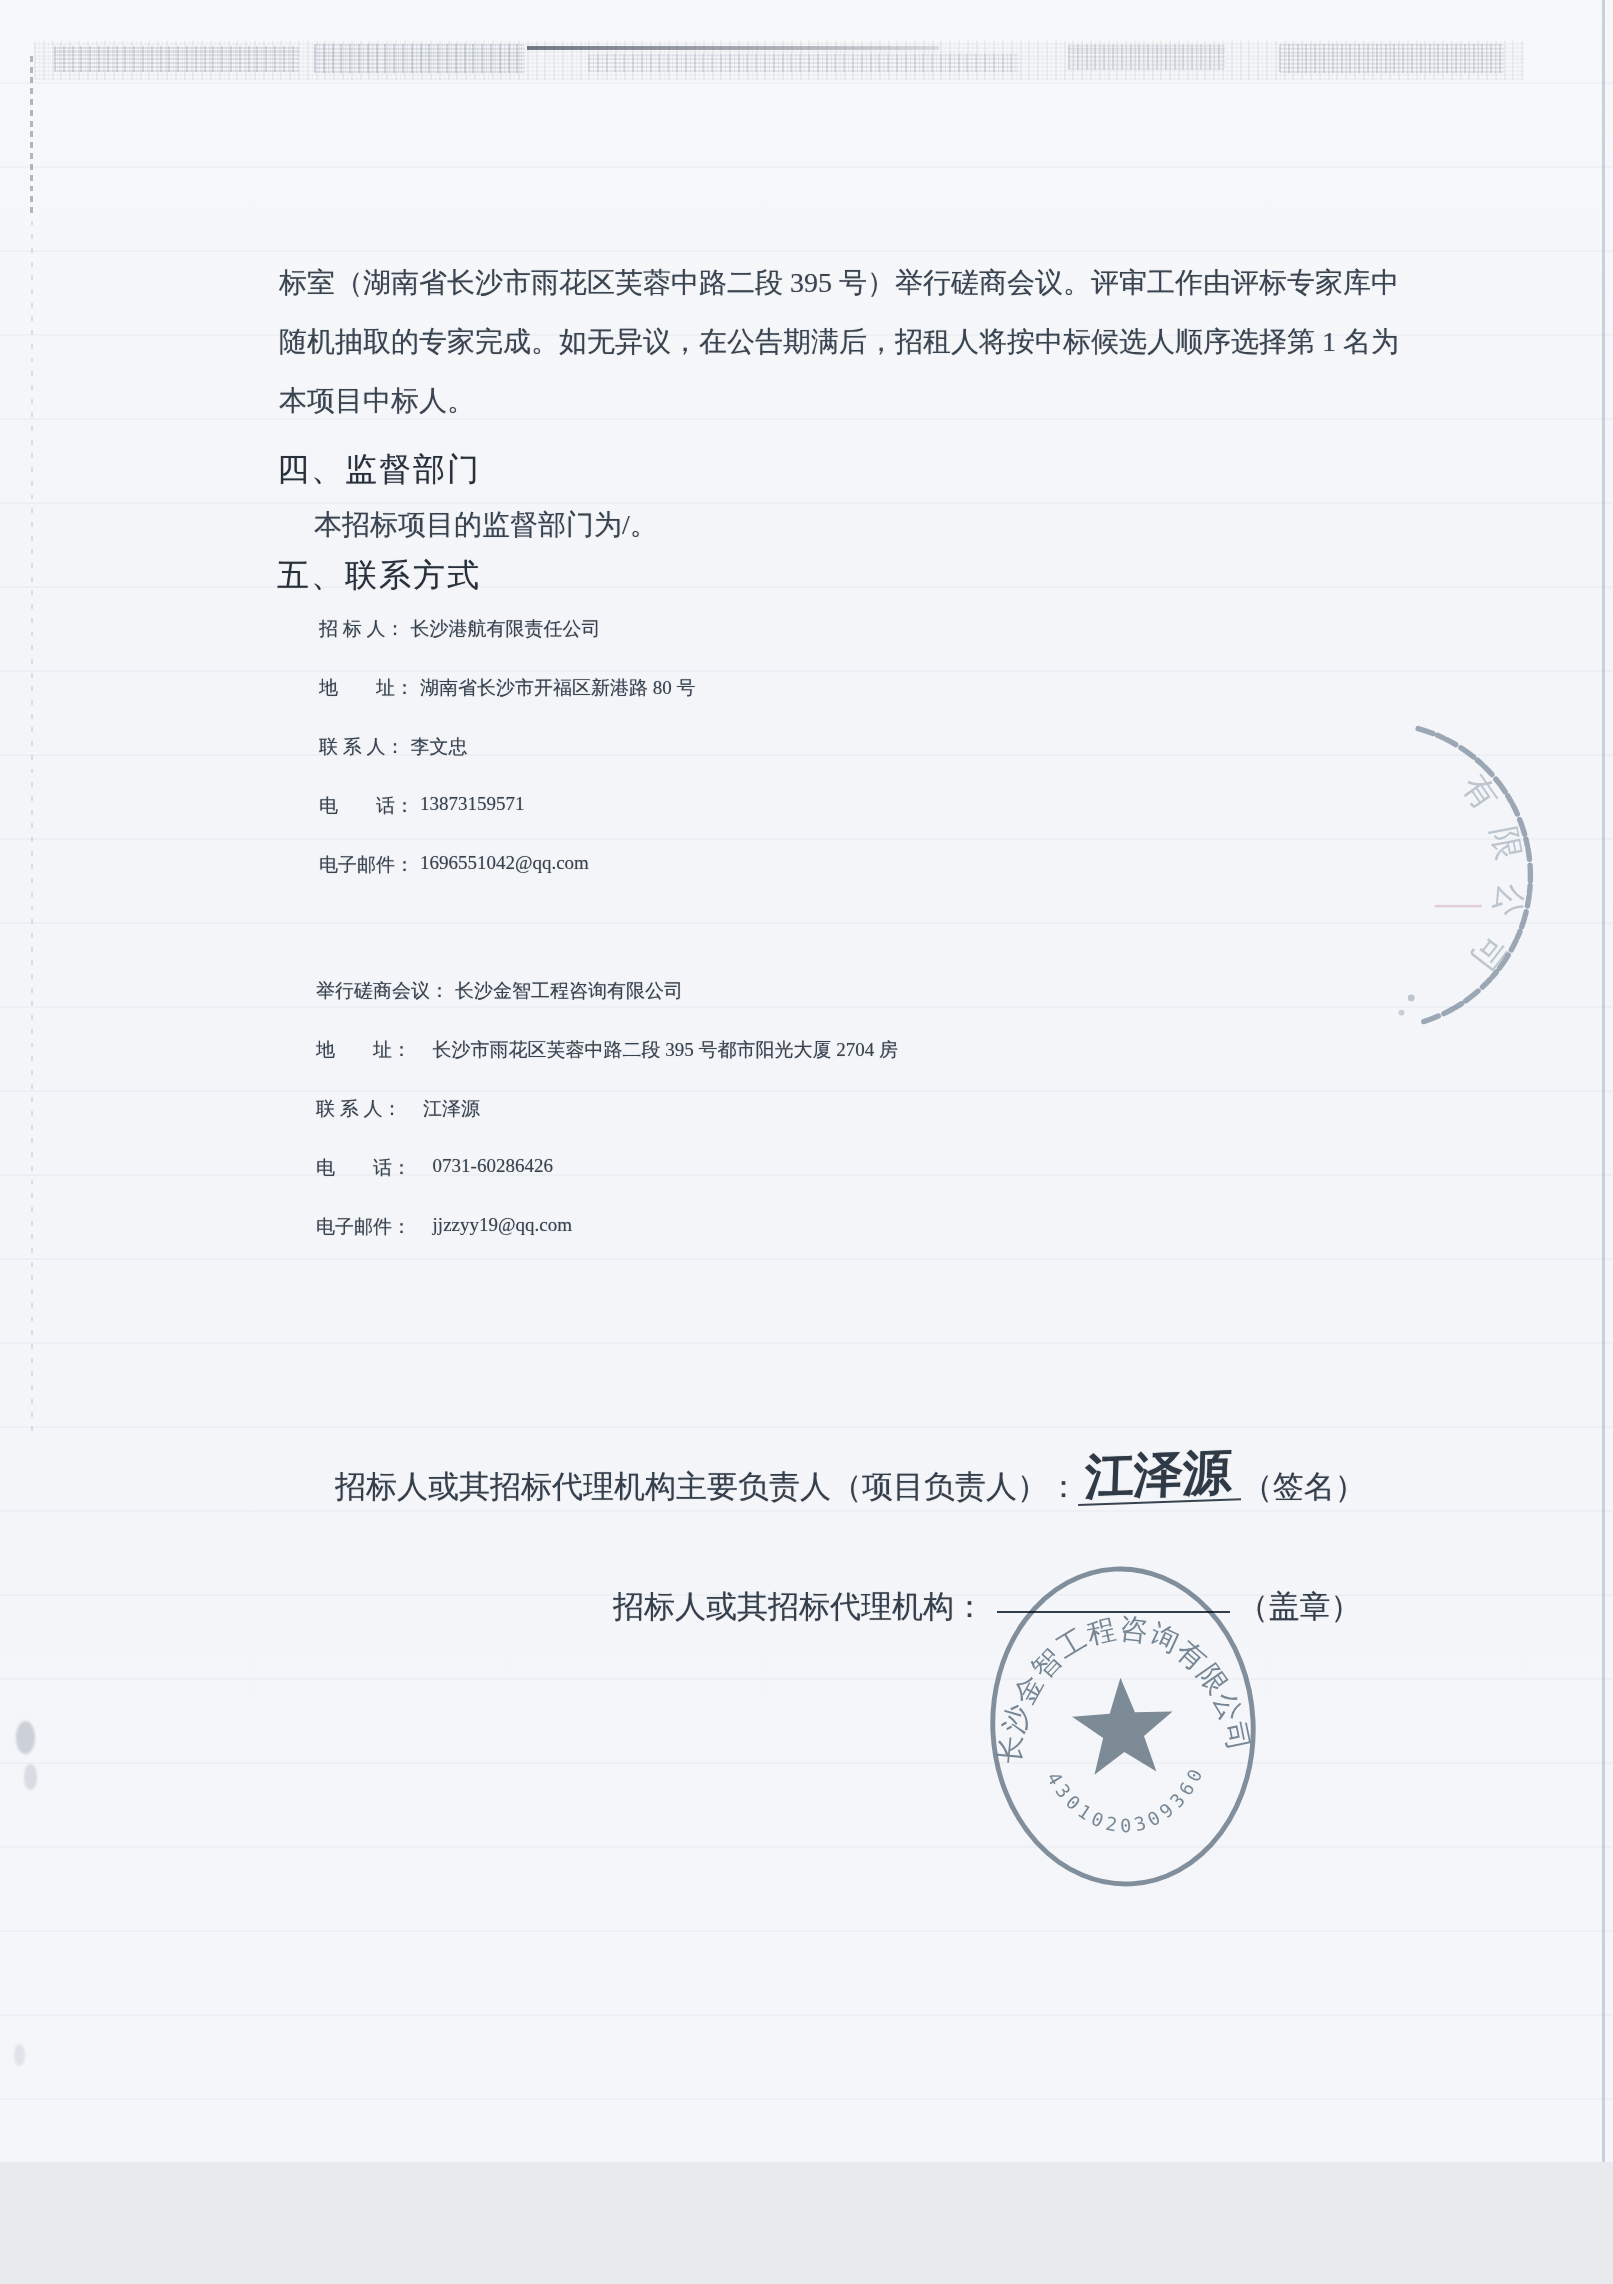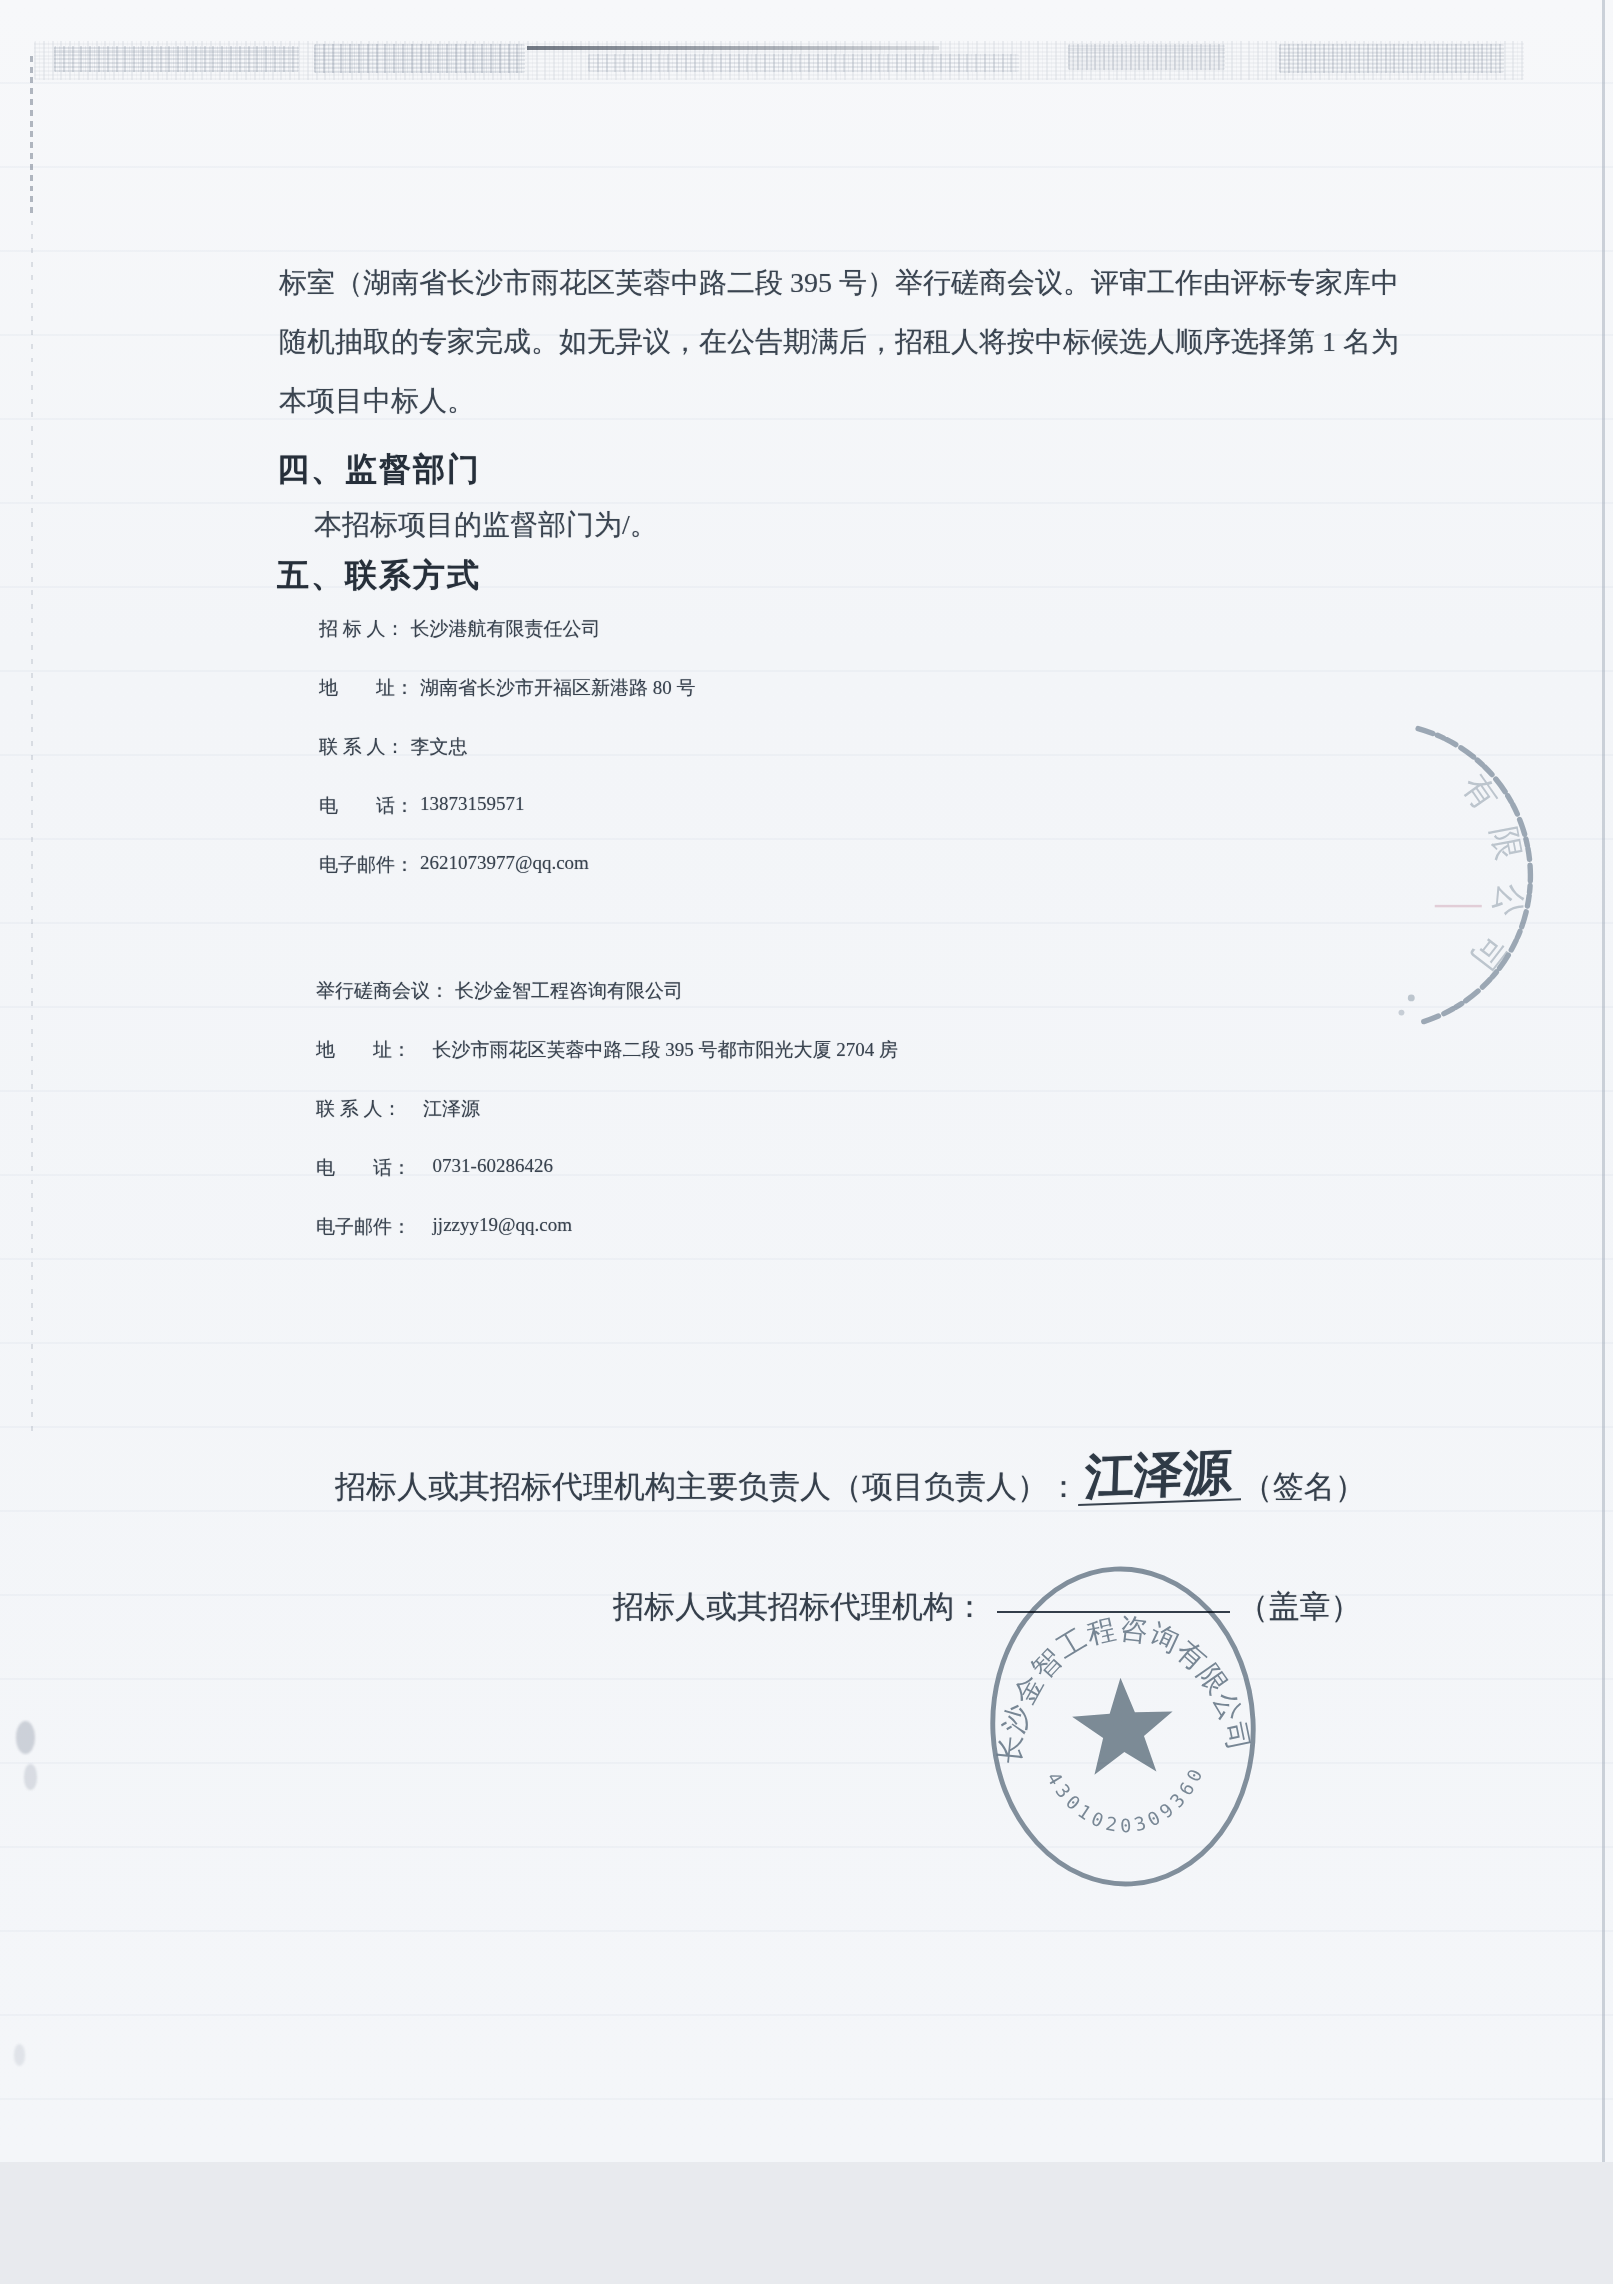--- a/index.html
+++ b/index.html
@@ -24,21 +24,21 @@
   }
   .edge-line{position:absolute;pointer-events:none;}
   .smudge{position:absolute;background:rgba(120,132,148,.32);filter:blur(1px);border-radius:50%;pointer-events:none;}
   
   .abs{position:absolute;}
   .body-line{
     font-size:28px;line-height:59px;white-space:nowrap;
     color:#3a4450;text-shadow:0 0 1px rgba(58,68,80,.45);
   }
   .heading{
-    font-family:"Liberation Sans", sans-serif;font-weight:bold;
+    font-family:"Liberation Sans", sans-serif;font-weight:normal;
     font-size:32px;color:#262f3a;letter-spacing:2px;white-space:nowrap;
     text-shadow:0 0 1px rgba(38,47,58,.4);
   }
   .contact-row{
     display:flex;align-items:flex-start;height:59px;
     font-size:19px;white-space:pre;color:#39434f;
     text-shadow:0 0 1px rgba(57,67,79,.45);
   }
   .contact-row .val{margin-left:5.9px;}
   .contact-row .val.indent{margin-left:21.6px;}
@@ -104,21 +104,21 @@
     <div class="contact-row">
       <span class="lbl">联 系 人：</span>
       <span class="val">李文忠</span>
     </div>
     <div class="contact-row">
       <span class="lbl">电　　话：</span>
       <span class="val">13873159571</span>
     </div>
     <div class="contact-row">
       <span class="lbl">电子邮件：</span>
-      <span class="val">2621073977@qq.com</span>
+      <span class="val">1696551042@qq.com</span>
     </div>
   </div>
 
   <div class="abs" style="left:316px;top:978px;">
     <div class="contact-row">
       <span class="lbl">举行磋商会议：</span>
       <span class="val">长沙金智工程咨询有限公司</span>
     </div>
     <div class="contact-row">
       <span class="lbl">地　　址：</span>

